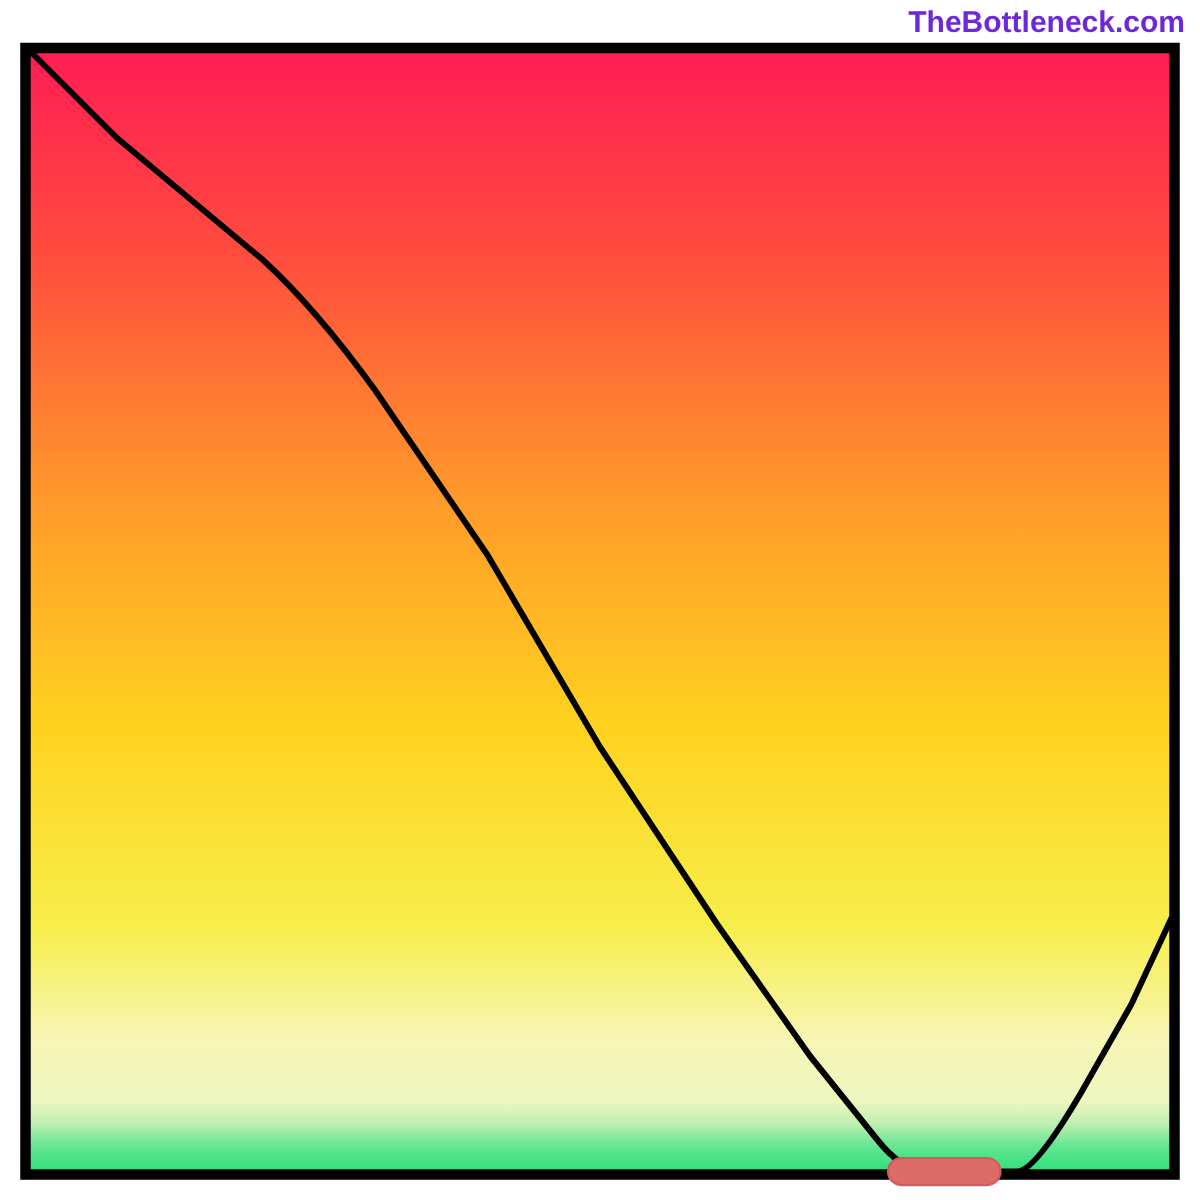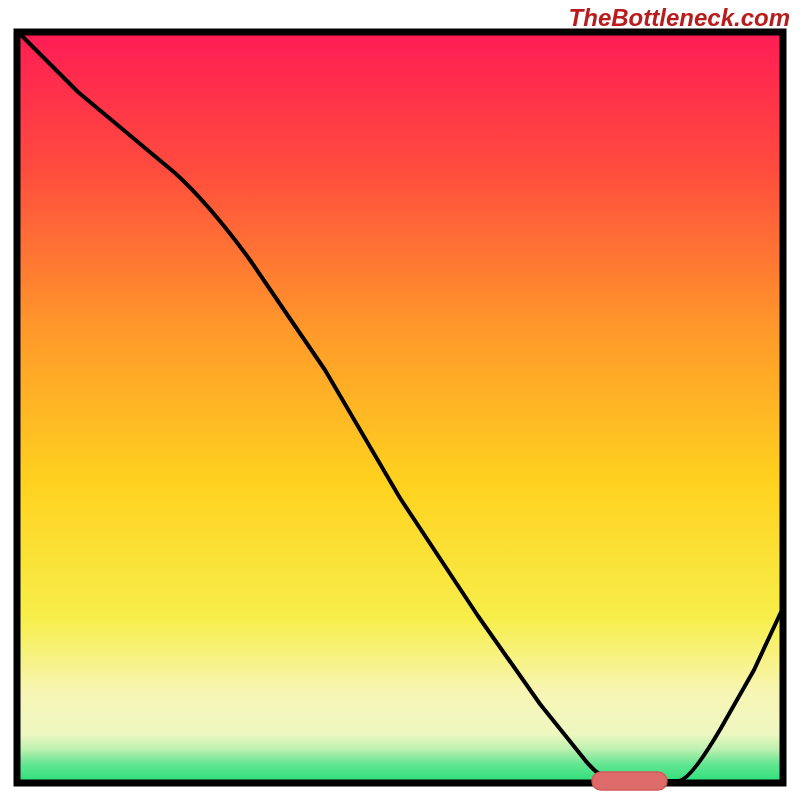--- a/index.html
+++ b/index.html
@@ -20,26 +20,25 @@
     top: 0;
     left: 0;
     width: 800px;
     height: 800px;
   }
   .attribution {
     position: absolute;
     top: 4px;
     right: 10px;
     font-family: Arial, Helvetica, sans-serif;
-    font-size: 24px;
+    font-size: 20px;
     font-weight: 600;
-    color: #b91c1c;
+    color: #6d28d9;
     letter-spacing: 0px;
     user-select: none;
-    font-style: italic;
   }
 </style>
 </head>
 <body>
 
 <div class="canvas-wrap">
 
   <svg class="chart" viewBox="0 0 800 800" preserveAspectRatio="none">
     <defs>
 

